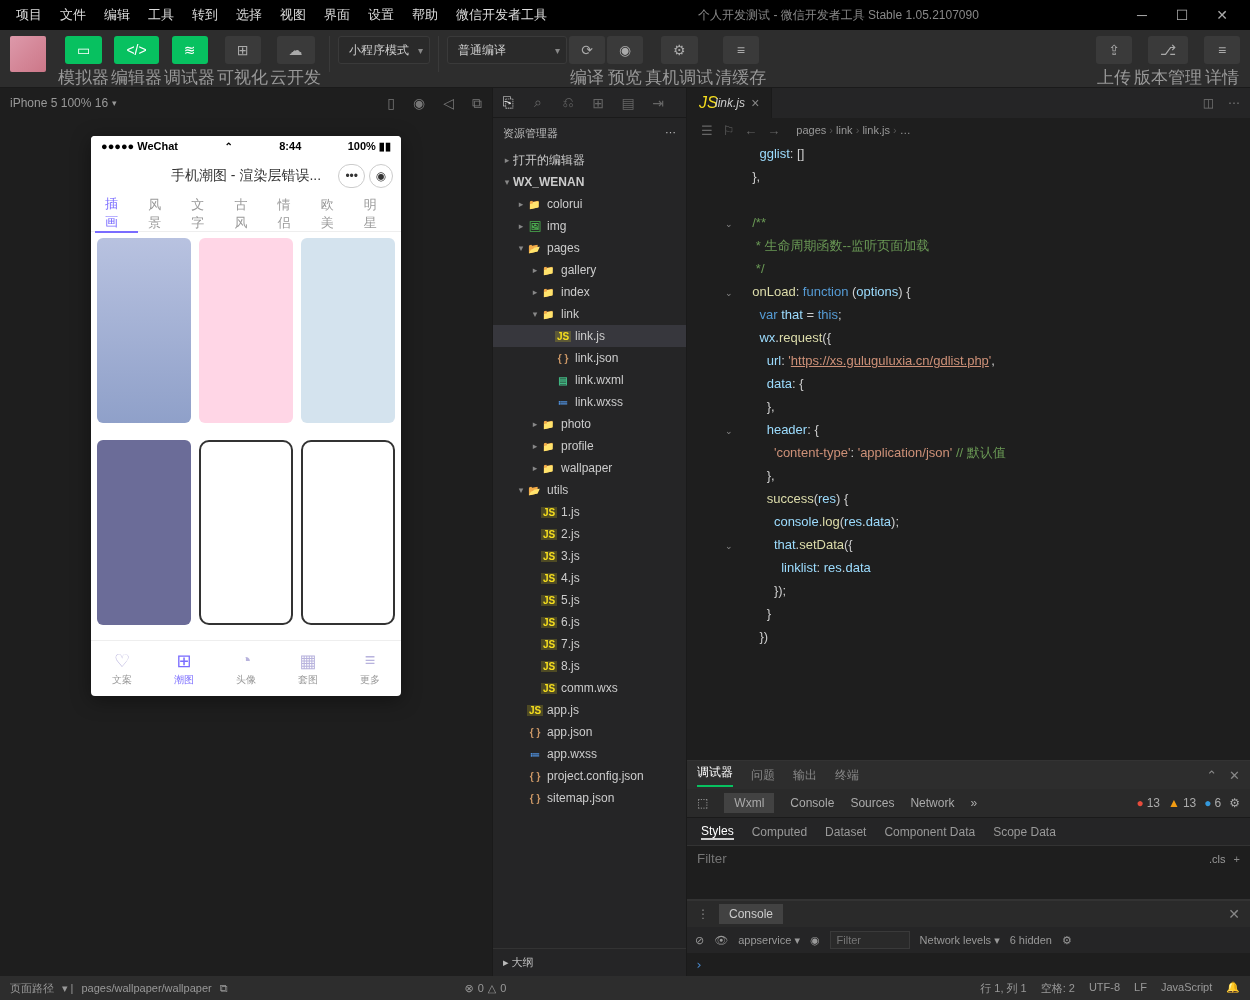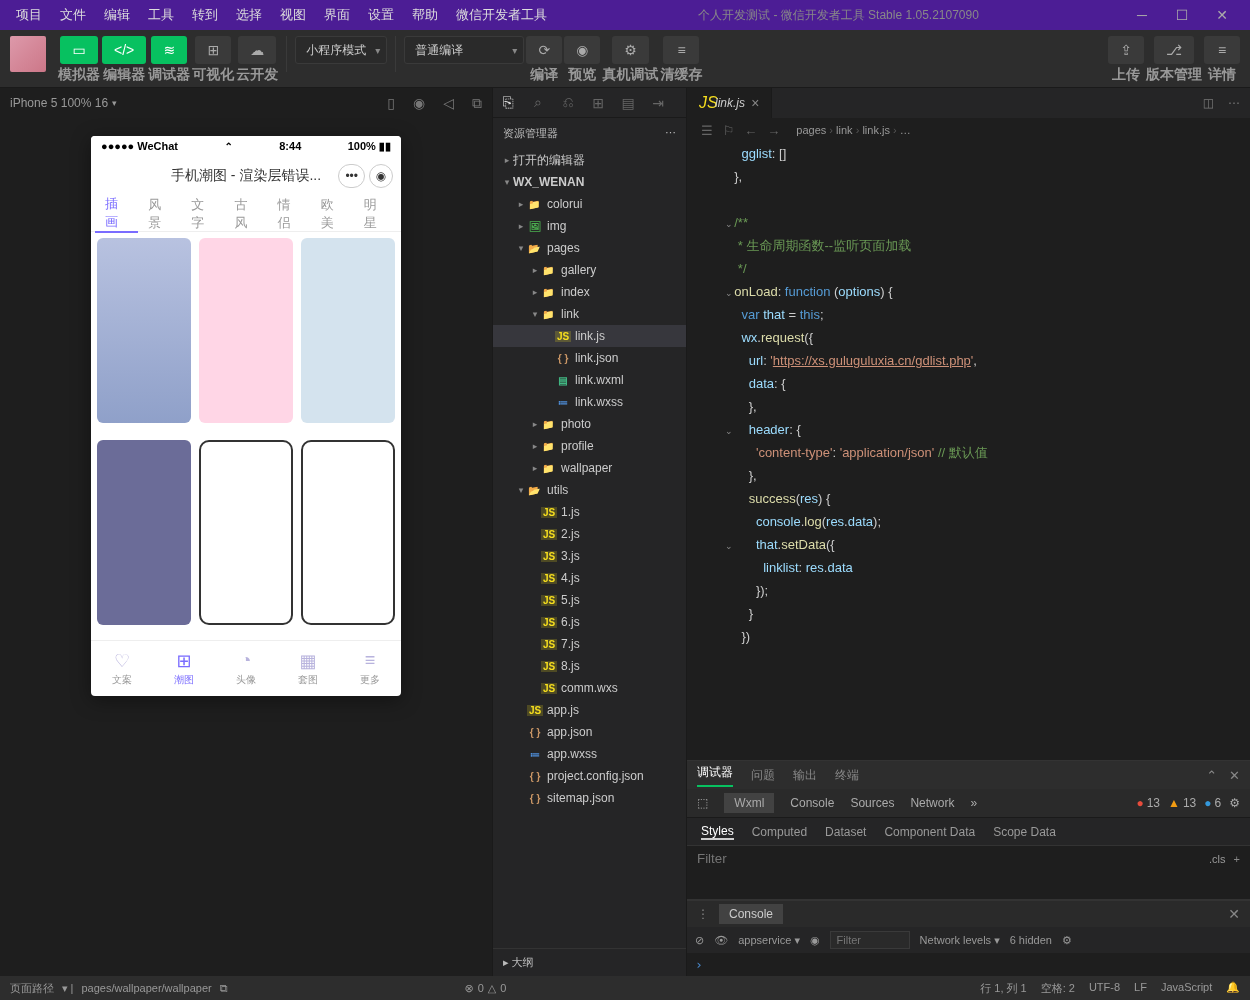--- a/index.html
+++ b/index.html
@@ -1,32 +1,32 @@
 <!DOCTYPE html>
 <html><head>
 <meta charset="utf-8">
 <style>
 * { margin: 0; padding: 0; box-sizing: border-box; font-family: "Microsoft YaHei", -apple-system, sans-serif; }
 body { background: #1e1e1e; color: #ccc; font-size: 12px; overflow: hidden; width: 1250px; height: 1000px; }
 
 
-.titlebar { height: 30px; background: #4c1d95; display: flex; align-items: center; padding: 0 8px; color: #aaa; }
+.titlebar { height: 30px; background: #000000; display: flex; align-items: center; padding: 0 8px; color: #aaa; }
 .titlebar .menus { display: flex; gap: 2px; }
 .titlebar .menus span { padding: 4px 8px; cursor: pointer; font-size: 13px; color: #ddd; }
 .titlebar .title { flex: 1; text-align: center; color: #888; font-size: 12px; }
 .titlebar .wincontrols { display: flex; gap: 0; }
 .titlebar .wincontrols span { width: 40px; height: 30px; display: flex; align-items: center; justify-content: center; cursor: pointer; font-size: 14px; }
 
 
 .toolbar { height: 58px; background: #2d2d2d; display: flex; align-items: flex-start; padding: 6px 10px 0; gap: 2px; border-bottom: 1px solid #1a1a1a;}
 .avatar { width: 36px; height: 36px; background: linear-gradient(135deg,#d9a,#c78); border-radius: 2px; margin-right: 10px; }
 .tool-group { display: flex; flex-direction: column; align-items: center; gap: 2px; }
 .tool-btn { background: #07c160; color: #fff; border-radius: 3px; padding: 6px 12px; font-size: 14px; cursor: pointer; display:flex; align-items:center; justify-content:center; min-width:36px; height:28px;}
 .tool-btn.grey { background: #3a3a3a; color: #aaa; }
-.tool-label { font-size: 14px; color: #999; font-weight: bold; }
+.tool-label { font-size: 17px; color: #999; }
 .tool-sep { width: 1px; height: 36px; background: #3a3a3a; margin: 0 6px; }
 .dropdown { background: #2a2a2a; color: #ccc; border: 1px solid #3a3a3a; border-radius: 3px; padding: 4px 20px 4px 10px; position: relative; height:28px; display:flex; align-items:center;}
 .dropdown::after { content: "▾"; position: absolute; right: 6px; color: #888; font-size: 10px; }
 .toolbar-right { margin-left: auto; display: flex; gap: 2px; }
 
 
 .body { display: flex; height: calc(1000px - 30px - 58px - 24px); }
 
 
 .sim-pane { width: 492px; background: #1e1e1e; display: flex; flex-direction: column; }
@@ -80,21 +80,21 @@
 .tabs { height: 30px; display: flex; background: #252526;}
 .tab { display: flex; align-items: center; padding: 0 12px; background: #1e1e1e; border-right: 1px solid #1a1a1a; gap:6px; font-size:12px; font-style:italic;}
 .tab .close { color: #888; cursor: pointer; font-size: 14px;}
 .tab .mod{ width:10px; font-size:16px; color:#f7df1e;}
 .tabs-right { margin-left:auto; display:flex; align-items:center; gap:14px; padding:0 10px; color:#777;}
 .breadcrumbs { height: 24px; display: flex; align-items: center; padding: 0 14px; gap: 6px; font-size: 11px; color: #999;}
 .breadcrumbs .navarrows{ display:flex; gap:10px; margin-right:10px; color:#666; font-size:13px;}
 .breadcrumbs .sep{ color:#555;}
 .code { flex: 1; font-family: Consolas, monospace; font-size: 13px; line-height: 23px; position:relative; overflow:hidden;}
 .gutter { position:absolute; left:0; top:0; width:50px; text-align:right; color:#5a5a5a; padding-right:10px; user-select:none;}
-.codelines { position:absolute; left:40px; top:0; right:10px; white-space:pre; }
+.codelines { position:absolute; left:58px; top:0; right:10px; white-space:pre; }
 .fold { position:absolute; left:38px; width:12px; color:#888; font-size:9px; cursor:pointer;}
 .c-key{ color:#569cd6;} .c-fn{ color:#dcdcaa;} .c-str{ color:#ce9178;} .c-com{ color:#6a9955;} .c-prop{ color:#9cdcfe;} .c-this{color:#569cd6;} .c-url{ color:#ce9178; text-decoration:underline;}
 
 
 .bottom-container { display:flex; flex-direction:column; border-top: 1px solid #333;}
 .debug-tabs { height: 28px; display: flex; align-items: center; padding: 0 10px; gap: 18px; font-size: 12px; color: #888; background:#2d2d2d;}
 .debug-tabs .active { color: #fff; border-bottom: 2px solid #07c160; padding-bottom:4px;}
 .debug-tabs .right{ margin-left:auto; display:flex; gap:12px; font-size:13px;}
 .devtools-toolbar{ height:28px; background:#2a2a2a; display:flex; align-items:center; gap:16px; padding:0 10px; font-size:12px; color:#aaa;}
 .devtools-toolbar .active{ background:#424242; padding:3px 10px; border-radius:0;}

